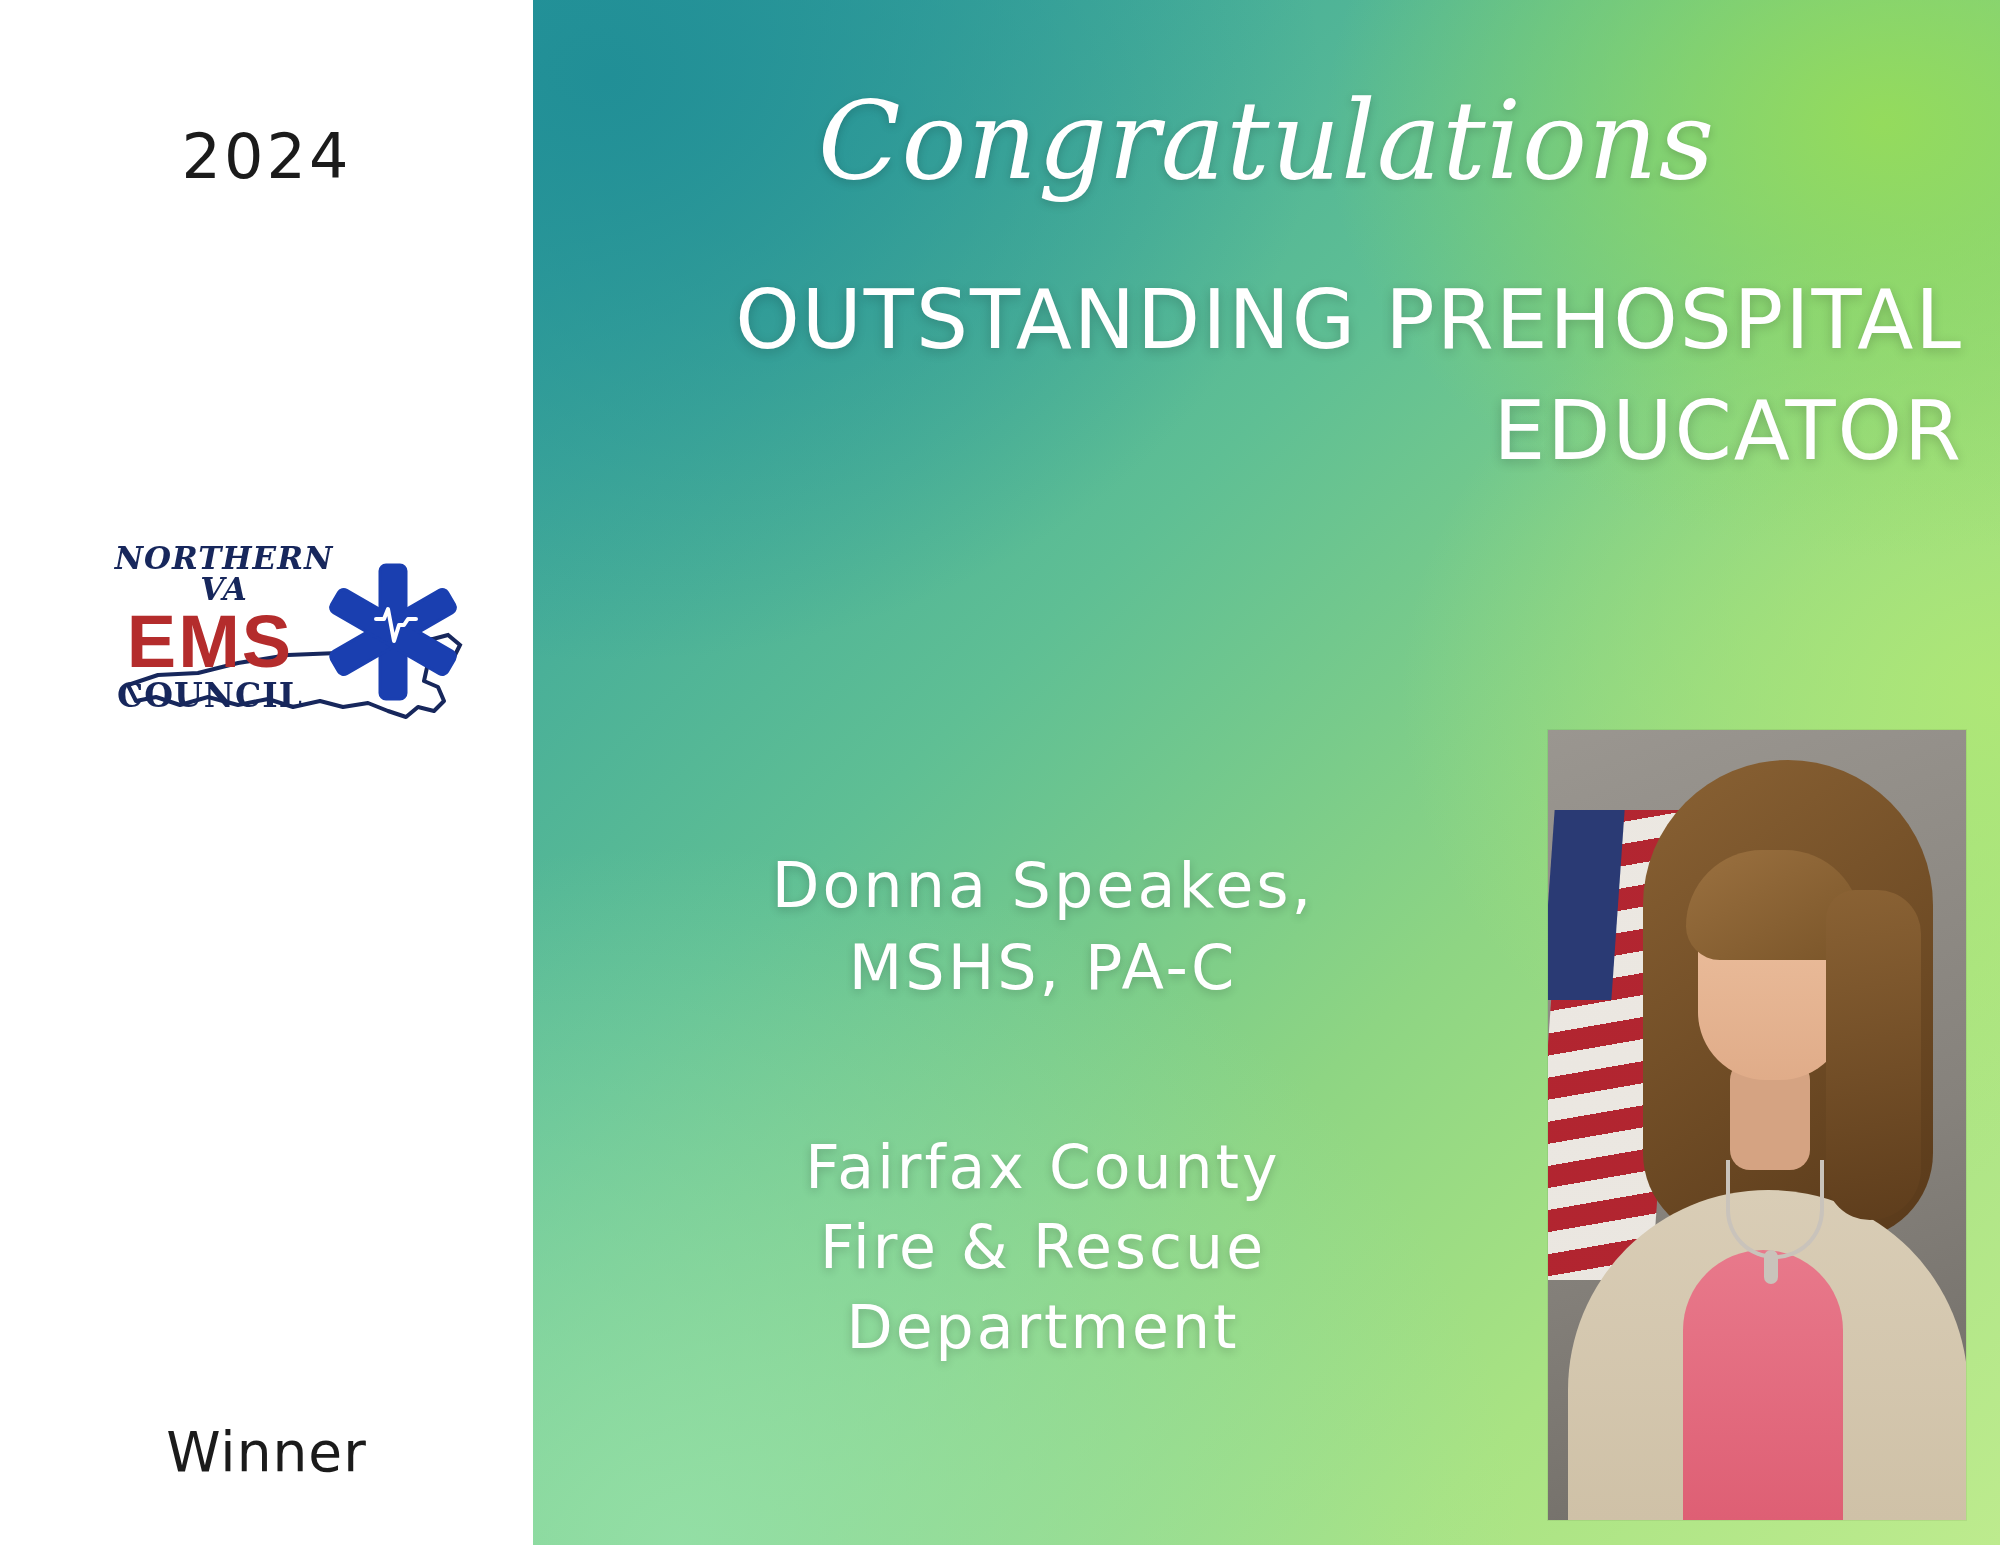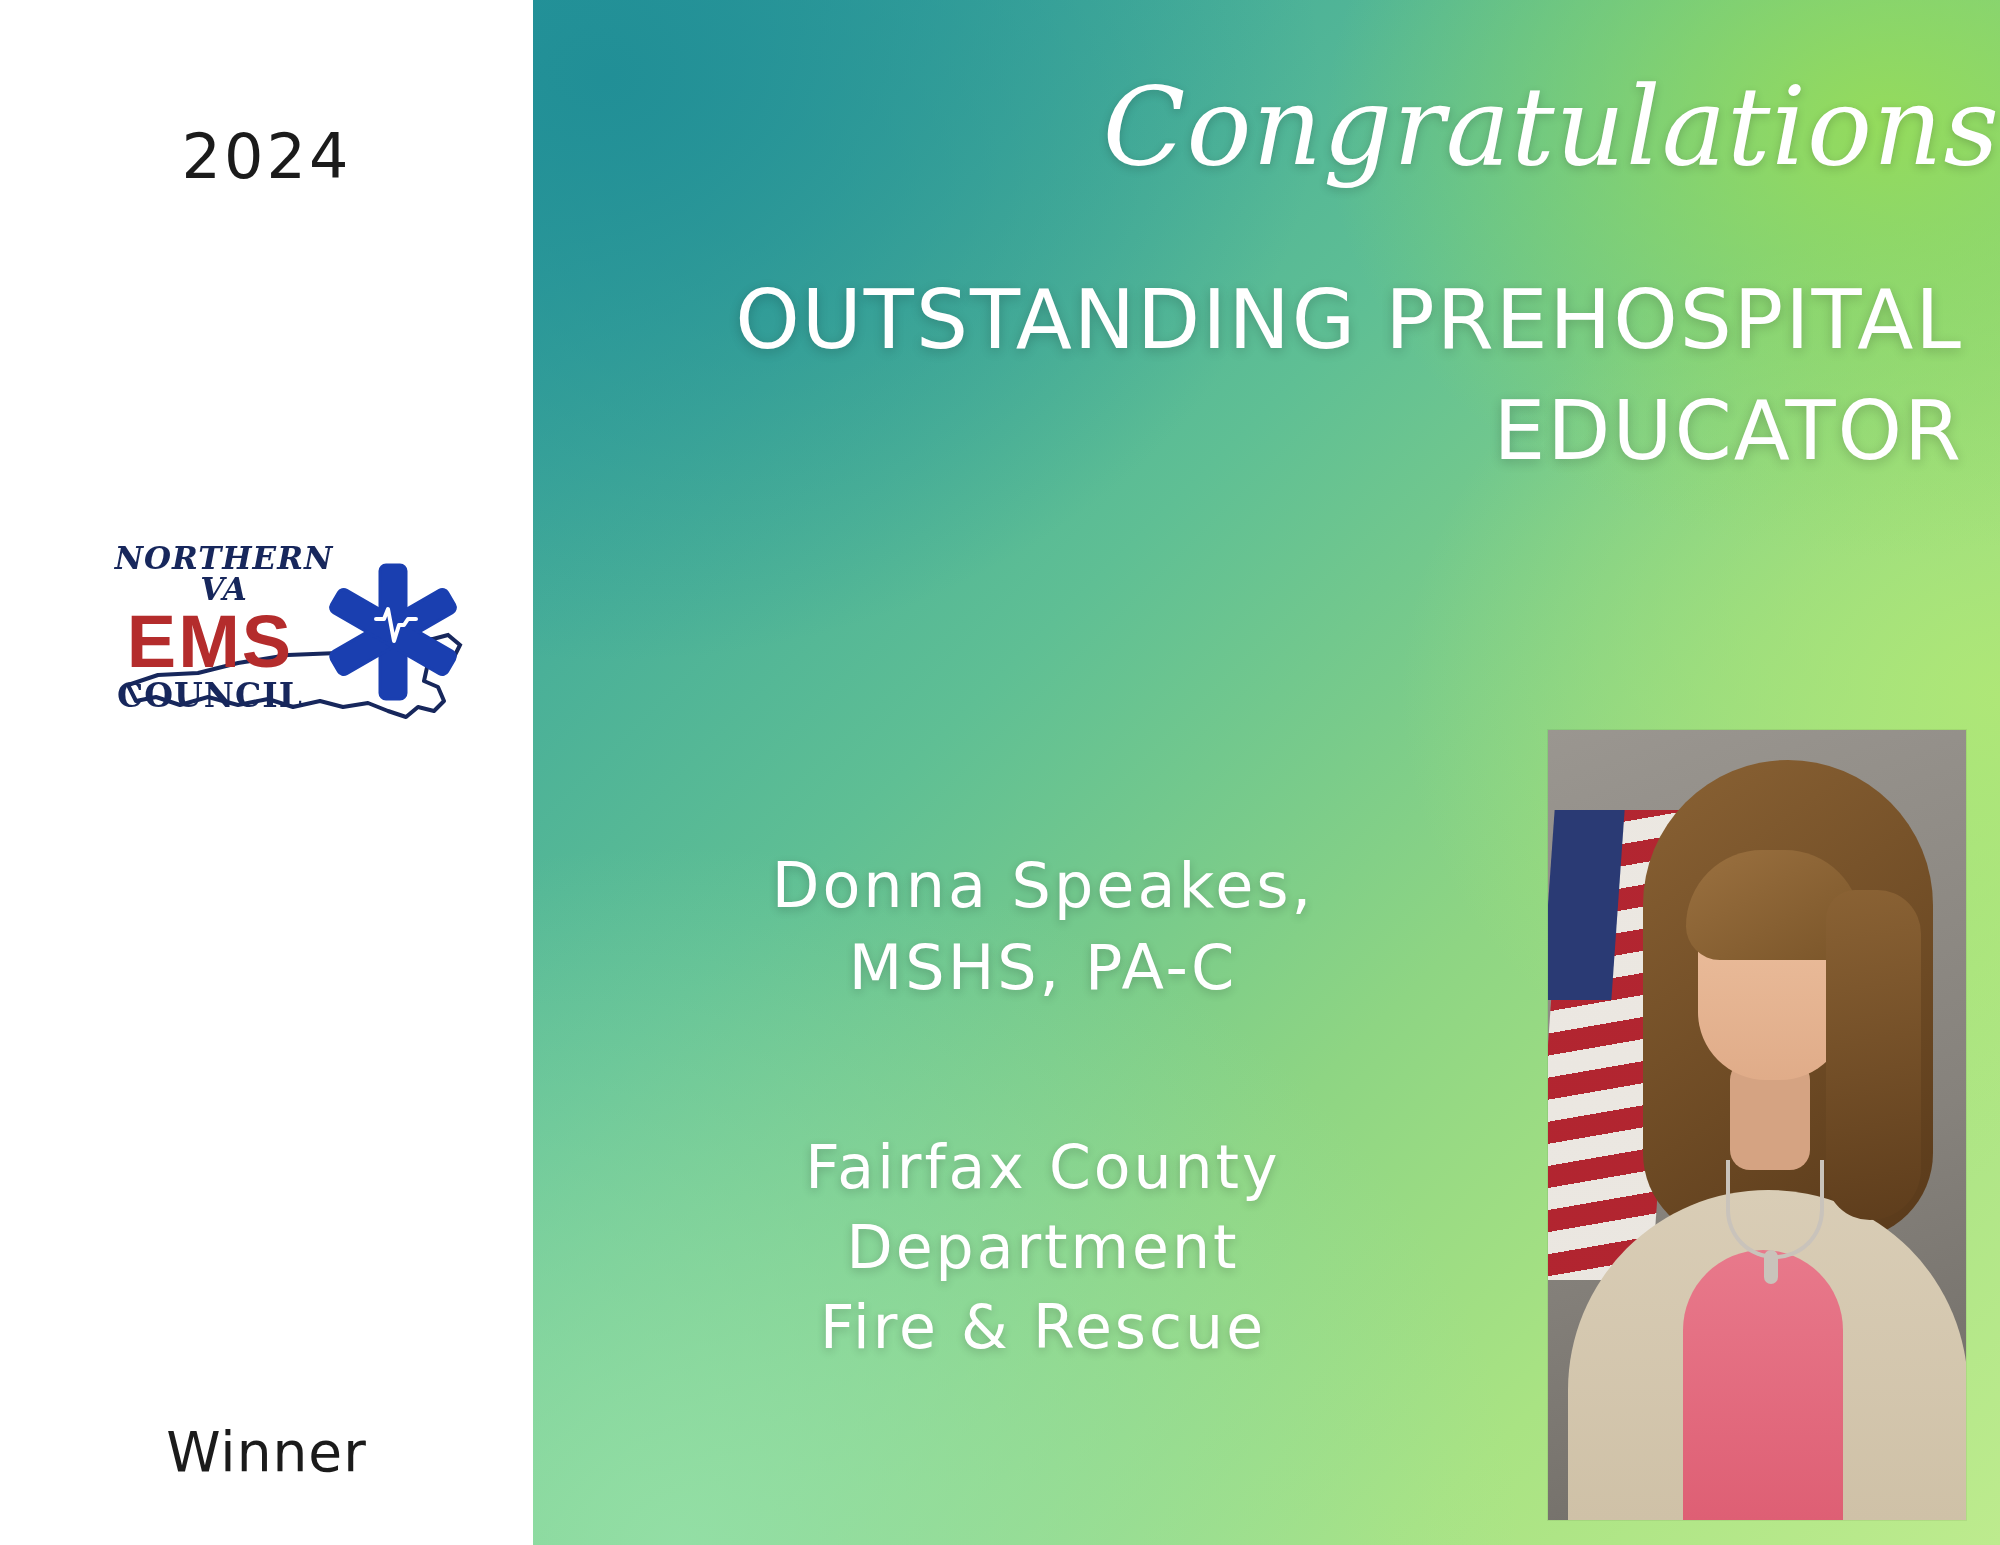--- a/index.html
+++ b/index.html
@@ -120,24 +120,24 @@
     overflow: hidden;
     background:
       radial-gradient(ellipse 900px 700px at 92% 8%, rgba(150,220,90,0.95) 0%, rgba(150,220,90,0) 62%),
       radial-gradient(ellipse 1000px 800px at 100% 45%, rgba(176,232,118,0.9) 0%, rgba(176,232,118,0) 60%),
       radial-gradient(ellipse 1100px 900px at 5% 5%, rgba(32,142,150,0.95) 0%, rgba(32,142,150,0) 65%),
       radial-gradient(ellipse 1200px 1000px at 10% 100%, rgba(150,225,170,0.85) 0%, rgba(150,225,170,0) 70%),
       linear-gradient(135deg, #2b9a9e 0%, #5fbf94 38%, #8ed583 62%, #a9e383 80%, #bdeb8e 100%);
   }
   .congrats {
     position: absolute;
-    top: 64px;
+    top: 78px;
     left: 0;
     width: 1467px;
-    text-align: right;
+    text-align: center;
     font-family: "DejaVu Serif", serif;
     font-style: italic;
     font-size: 108px;
     color: #ffffff;
     letter-spacing: 1px;
     text-shadow: 0 3px 10px rgba(0,0,0,0.18);
     white-space: nowrap;
   }
   .award-title {
     position: absolute;
@@ -349,22 +349,22 @@
 
     <div class="award-title">OUTSTANDING PREHOSPITAL EDUCATOR</div>
 
     <div class="recipient-block">
       <div class="recipient-name">
         <div>Donna Speakes,</div>
         <div>MSHS, PA-C</div>
       </div>
       <div class="recipient-org">
         <div>Fairfax County</div>
+        <div>Fire &amp; Rescue</div>
         <div>Department</div>
-        <div>Fire &amp; Rescue</div>
       </div>
     </div>
 
     <div class="portrait">
       <div class="p-bg"></div>
       <div class="p-flag"></div>
       <div class="p-flag-union"></div>
       <div class="p-hair-back"></div>
       <div class="p-shoulders"></div>
       <div class="p-top"></div>

